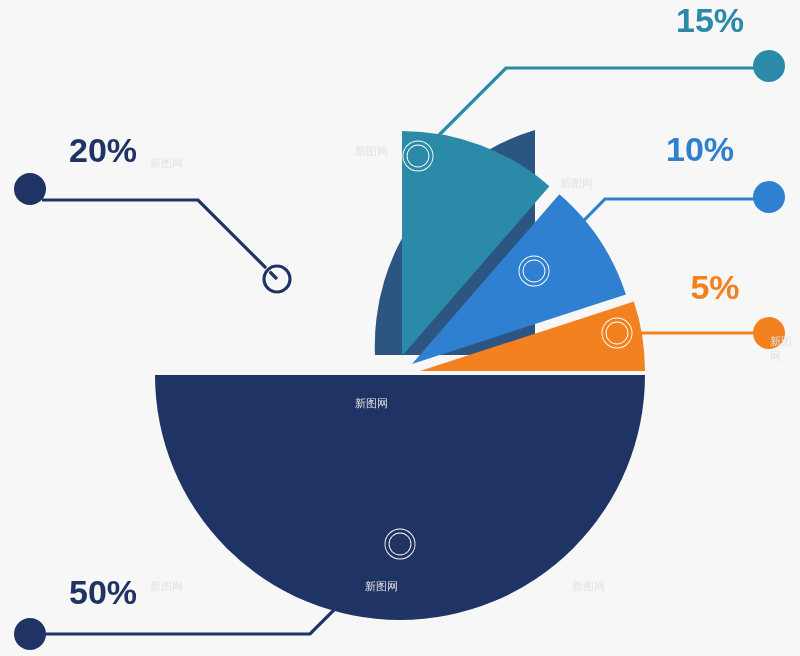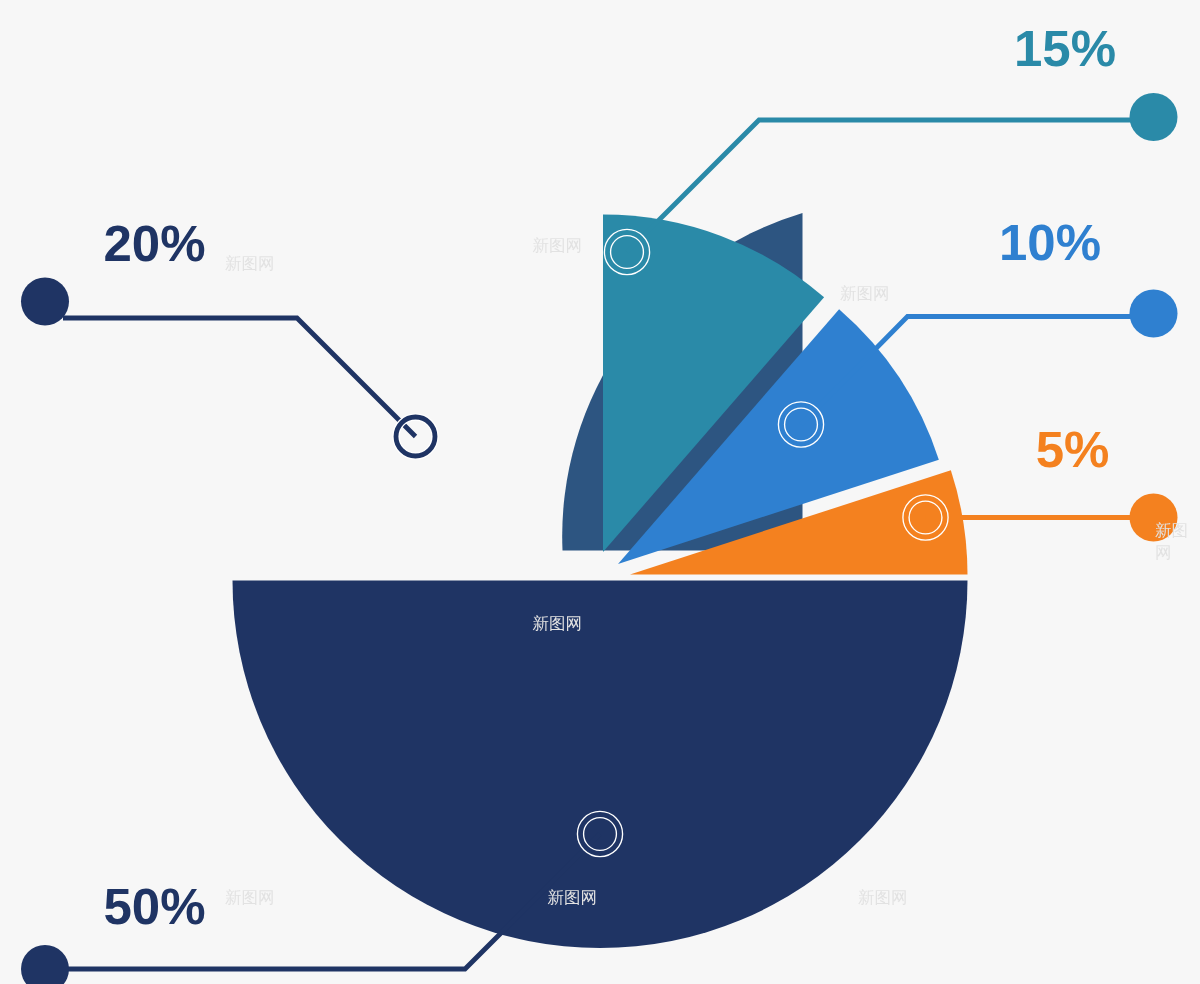--- a/index.html
+++ b/index.html
@@ -3,21 +3,21 @@
 <meta charset="utf-8">
 <style>
   html,body{margin:0;padding:0;}
   body{
     width:800px;height:656px;
     background:#f7f7f7;
     font-family:"Liberation Sans", sans-serif;
     position:relative;
     overflow:hidden;
   }
-  #stage{position:absolute;left:0;top:16px;width:800px;height:608px;}
+  #stage{position:absolute;left:0;top:4px;width:800px;height:608px;}
   svg{display:block;}
   .lbl{
     font-weight:bold;
     font-size:34px;
     letter-spacing:0px;
   }
   .wm{
     position:absolute;
     font-size:11px;
     color:#e2e2e2;

